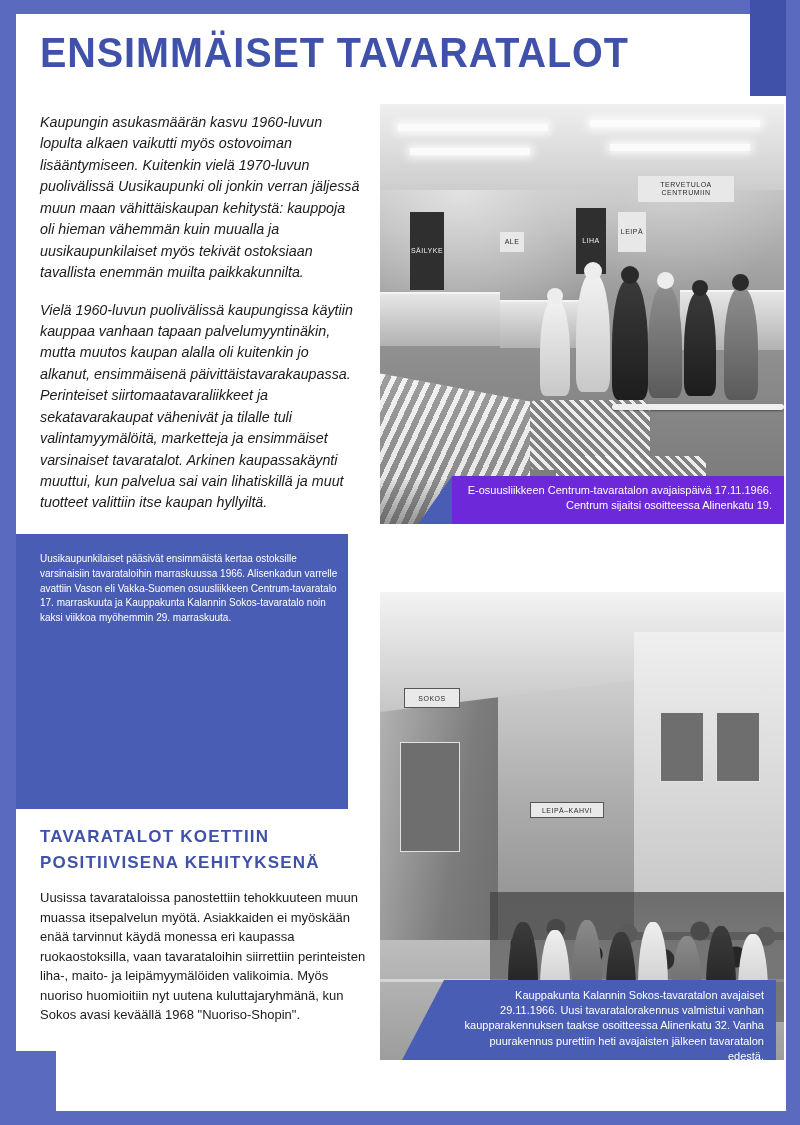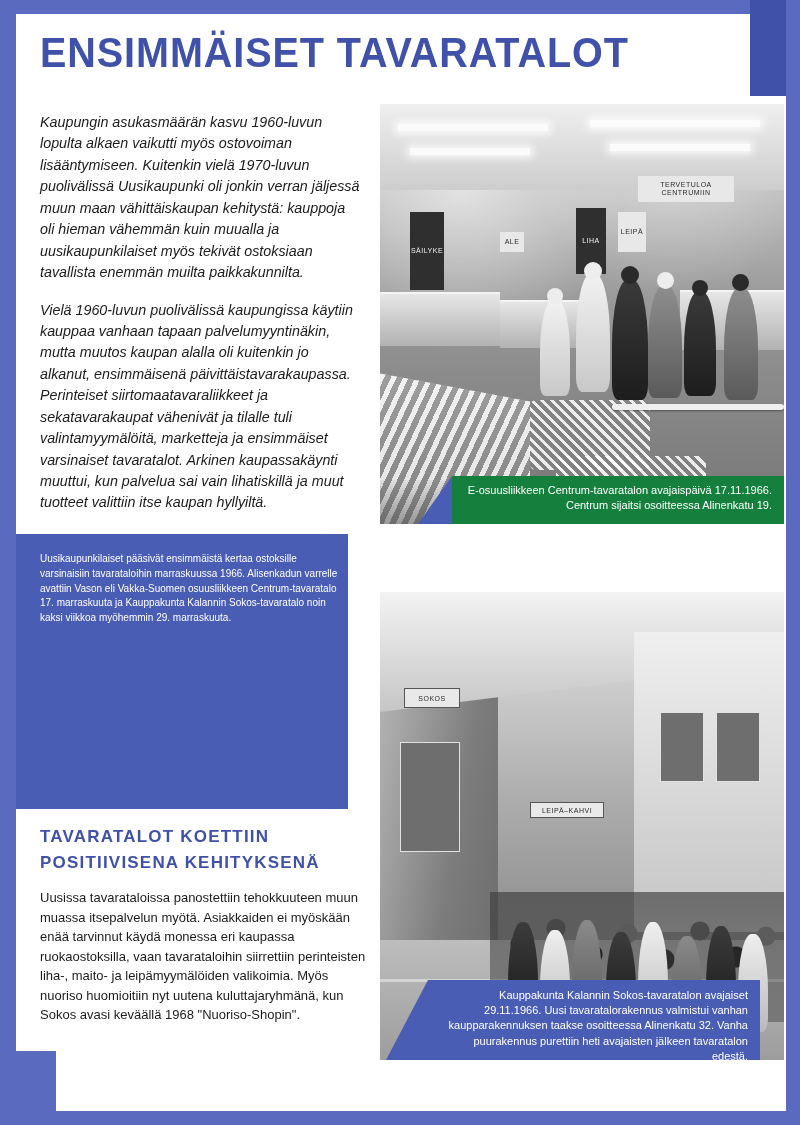--- a/index.html
+++ b/index.html
@@ -151,21 +151,21 @@
   .p1-rail {
     position:absolute; background:#efefef; border-radius:3px;
     box-shadow:0 1px 2px rgba(0,0,0,0.4);
   }
 
   
   .caption1 {
     position: absolute;
     left: 452px; top: 476px;
     width: 332px; height: 48px;
-    background: #15803d;
+    background: #6d28d9;
     color: #ffffff;
     font-size: 11px;
     line-height: 1.35;
     text-align: right;
     padding: 7px 12px 0 12px;
   }
   .caption1::before {
     content:"";
     position:absolute; left:-34px; top:0;
     width:0; height:0;
@@ -283,21 +283,21 @@
     position:absolute; left:0; bottom:0; width:100%; height:120px;
     background: linear-gradient(180deg,#bdbdbd,#9d9d9d);
   }
   .p2-kerb {
     position:absolute; background:#d4d4d4; height:3px;
   }
 
   
   .caption2 {
     position:absolute;
-    left: 428px; top: 980px;
+    left: 444px; top: 980px;
     width: 332px; height: 80px;
     background: #4a5db4;
     color:#ffffff;
     font-size: 11px;
     line-height: 1.38;
     text-align: right;
     padding: 8px 12px 0 12px;
   }
   .caption2::before {
     content:"";

